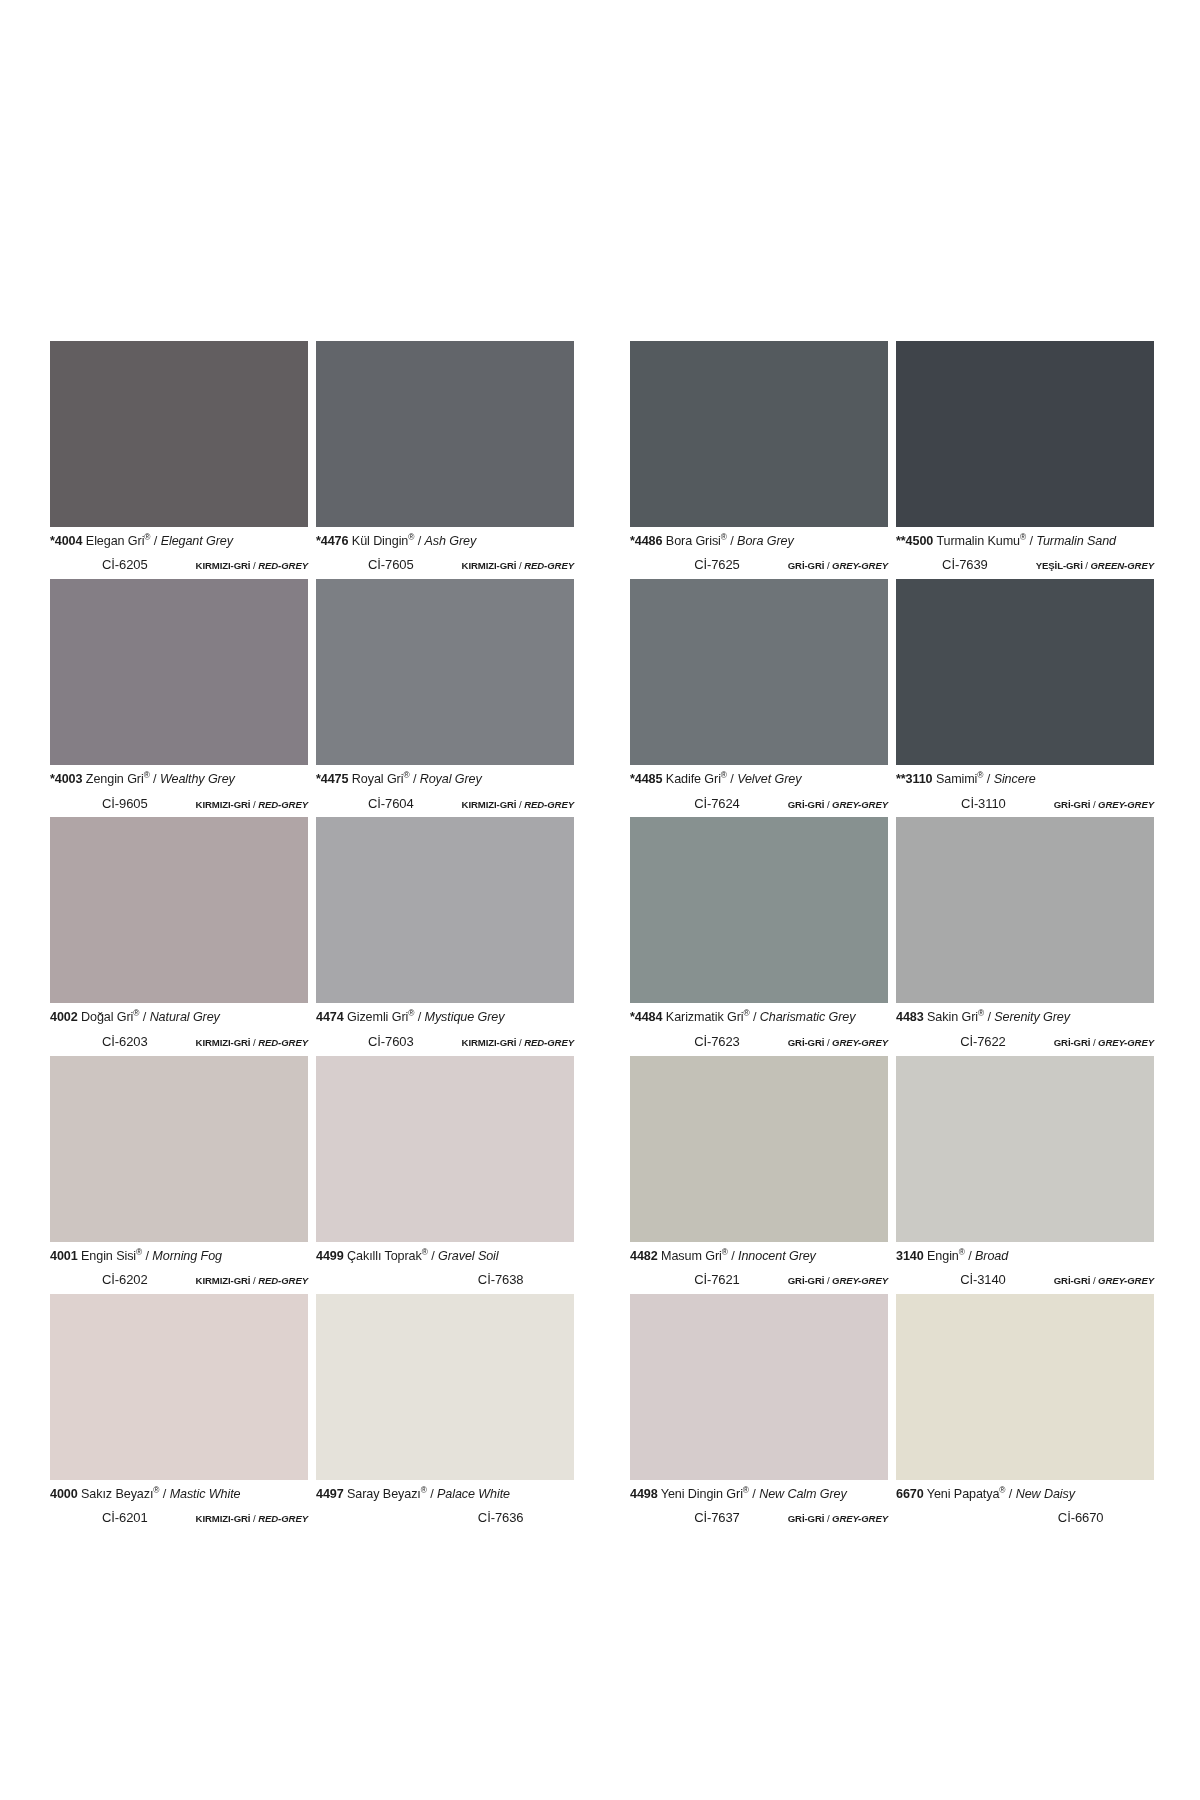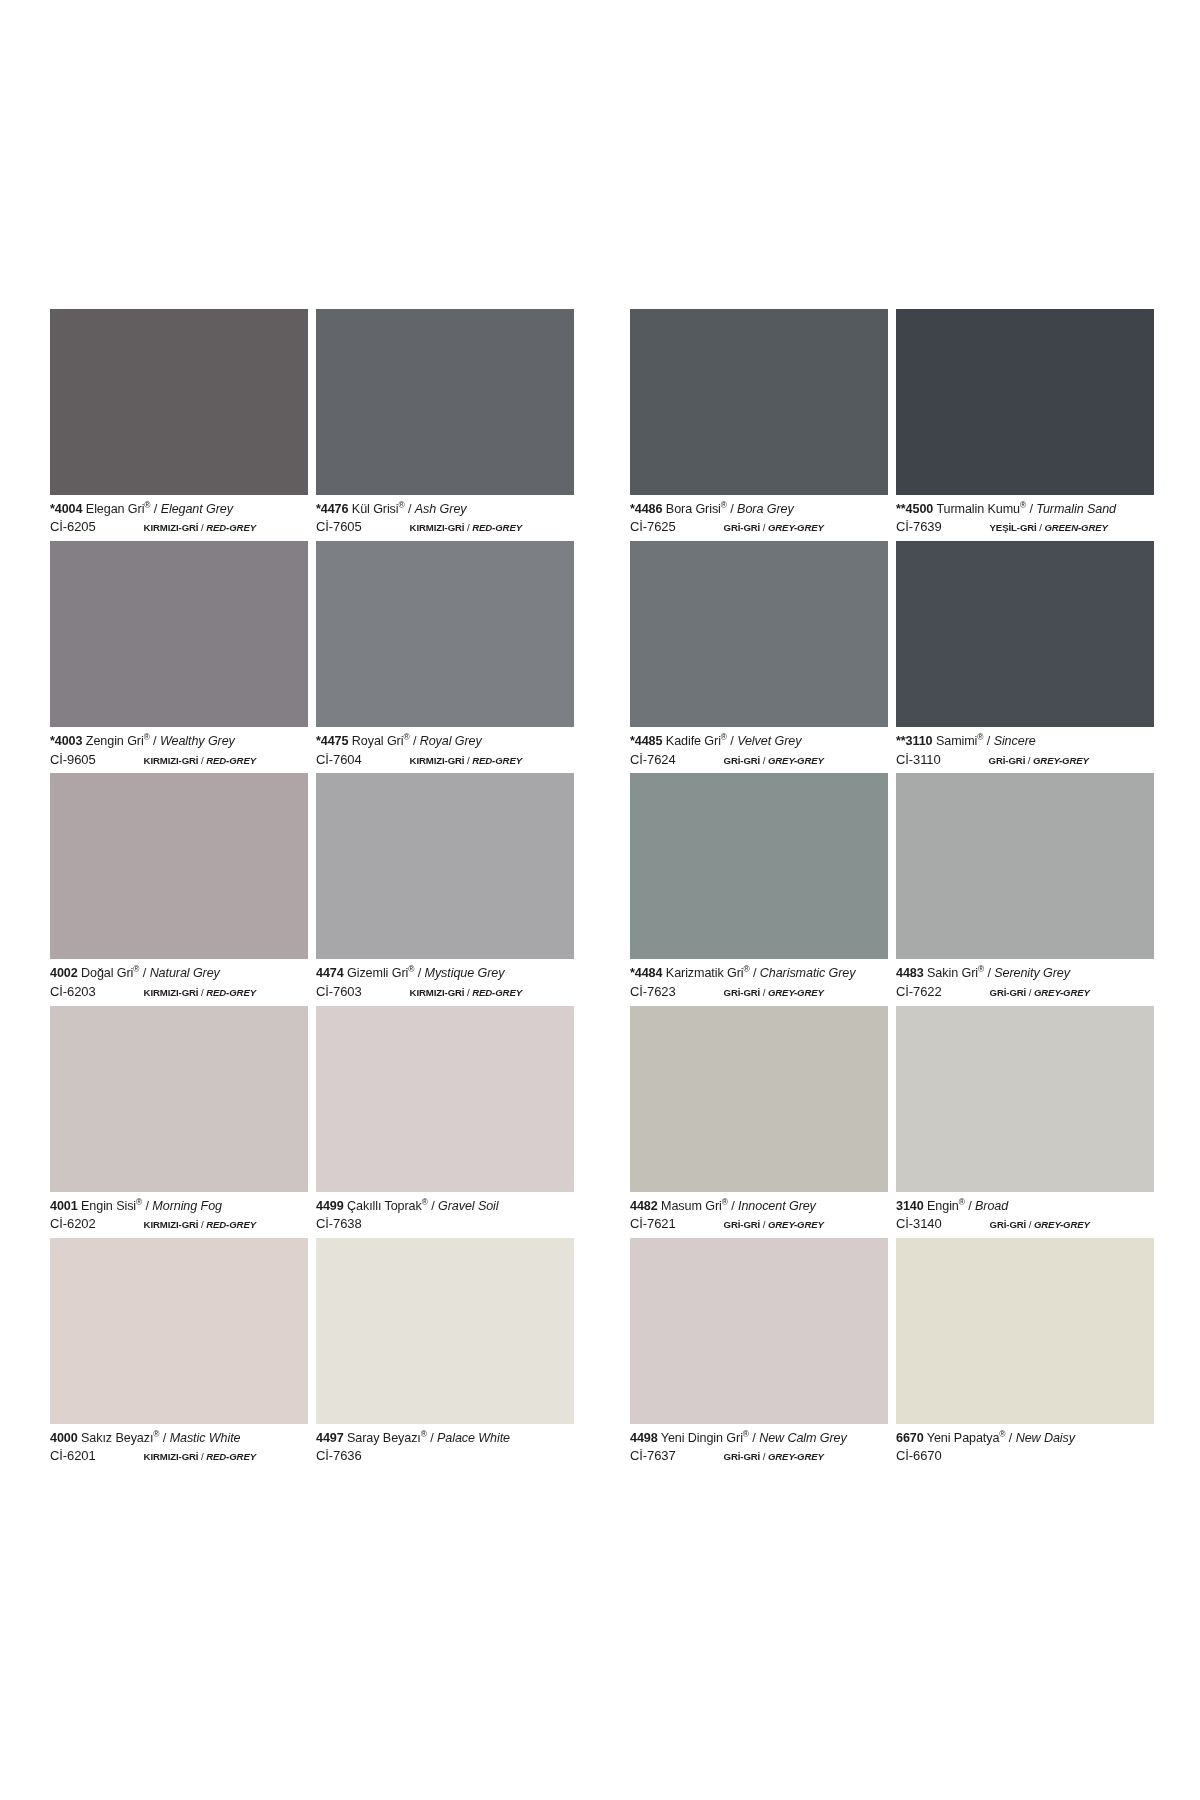--- a/index.html
+++ b/index.html
@@ -20,21 +20,21 @@
     width: 1200px;
     height: 1800px;
     background: #ffffff;
     overflow: hidden;
   }
 
   
   #grid-wrap {
     position: absolute;
     left: 50px;
-    top: 309px;
+    top: 341px;
     width: 1104px;
   }
 
   .block-row {
     display: flex;
     width: 1104px;
     gap: 56px;      
     margin-bottom: 0;
   }
 
@@ -63,25 +63,25 @@
   }
 
   .cap-line1 {
     font-size: 12.6px;
     white-space: nowrap;
     letter-spacing: -0.1px;
   }
   .cap-line2 {
     display: flex;
     align-items: baseline;
-    justify-content: flex-start;
+    justify-content: flex-end;
     font-size: 12.6px;
     white-space: nowrap;
     letter-spacing: -0.1px;
-    margin-top: 2px;
+    margin-top: 8px;
   }
 
   .code-star { font-weight: 700; }
   .name-tr { font-weight: 400; }
   .reg {
     font-size: 8.4px;
     vertical-align: super;
     line-height: 0;
   }
   .name-en {
@@ -122,21 +122,21 @@
               <div class="cap-line1"><span class="code-star">*4004</span> <span class="name-tr">Elegan Gri</span><span class="reg">®</span> <span class="sep">/</span> <span class="name-en">Elegant Grey</span></div>
               <div class="cap-line2">
                 <span class="ci-code">Cİ-6205</span>
                 <span class="family"><span class="family-tr">KIRMIZI-GRİ</span> <span>/</span> <span class="family-en">RED-GREY</span></span>
               </div>
             </div>
           </div>
           <div class="swatch-cell">
             <div class="swatch" style="background-color: rgb(98, 101, 106);"></div>
             <div class="caption">
-              <div class="cap-line1"><span class="code-star">*4476</span> <span class="name-tr">Kül Grisi</span><span class="reg">®</span> <span class="sep">/</span> <span class="name-en">Ash Grey</span></div>
+              <div class="cap-line1"><span class="code-star">*4476</span> <span class="name-tr">Kül Dingin</span><span class="reg">®</span> <span class="sep">/</span> <span class="name-en">Ash Grey</span></div>
               <div class="cap-line2">
                 <span class="ci-code">Cİ-7605</span>
                 <span class="family"><span class="family-tr">KIRMIZI-GRİ</span> <span>/</span> <span class="family-en">RED-GREY</span></span>
               </div>
             </div>
           </div>
         </div>
         <div class="block">
           <div class="swatch-cell">
             <div class="swatch" style="background-color: rgb(84, 90, 94);"></div>

